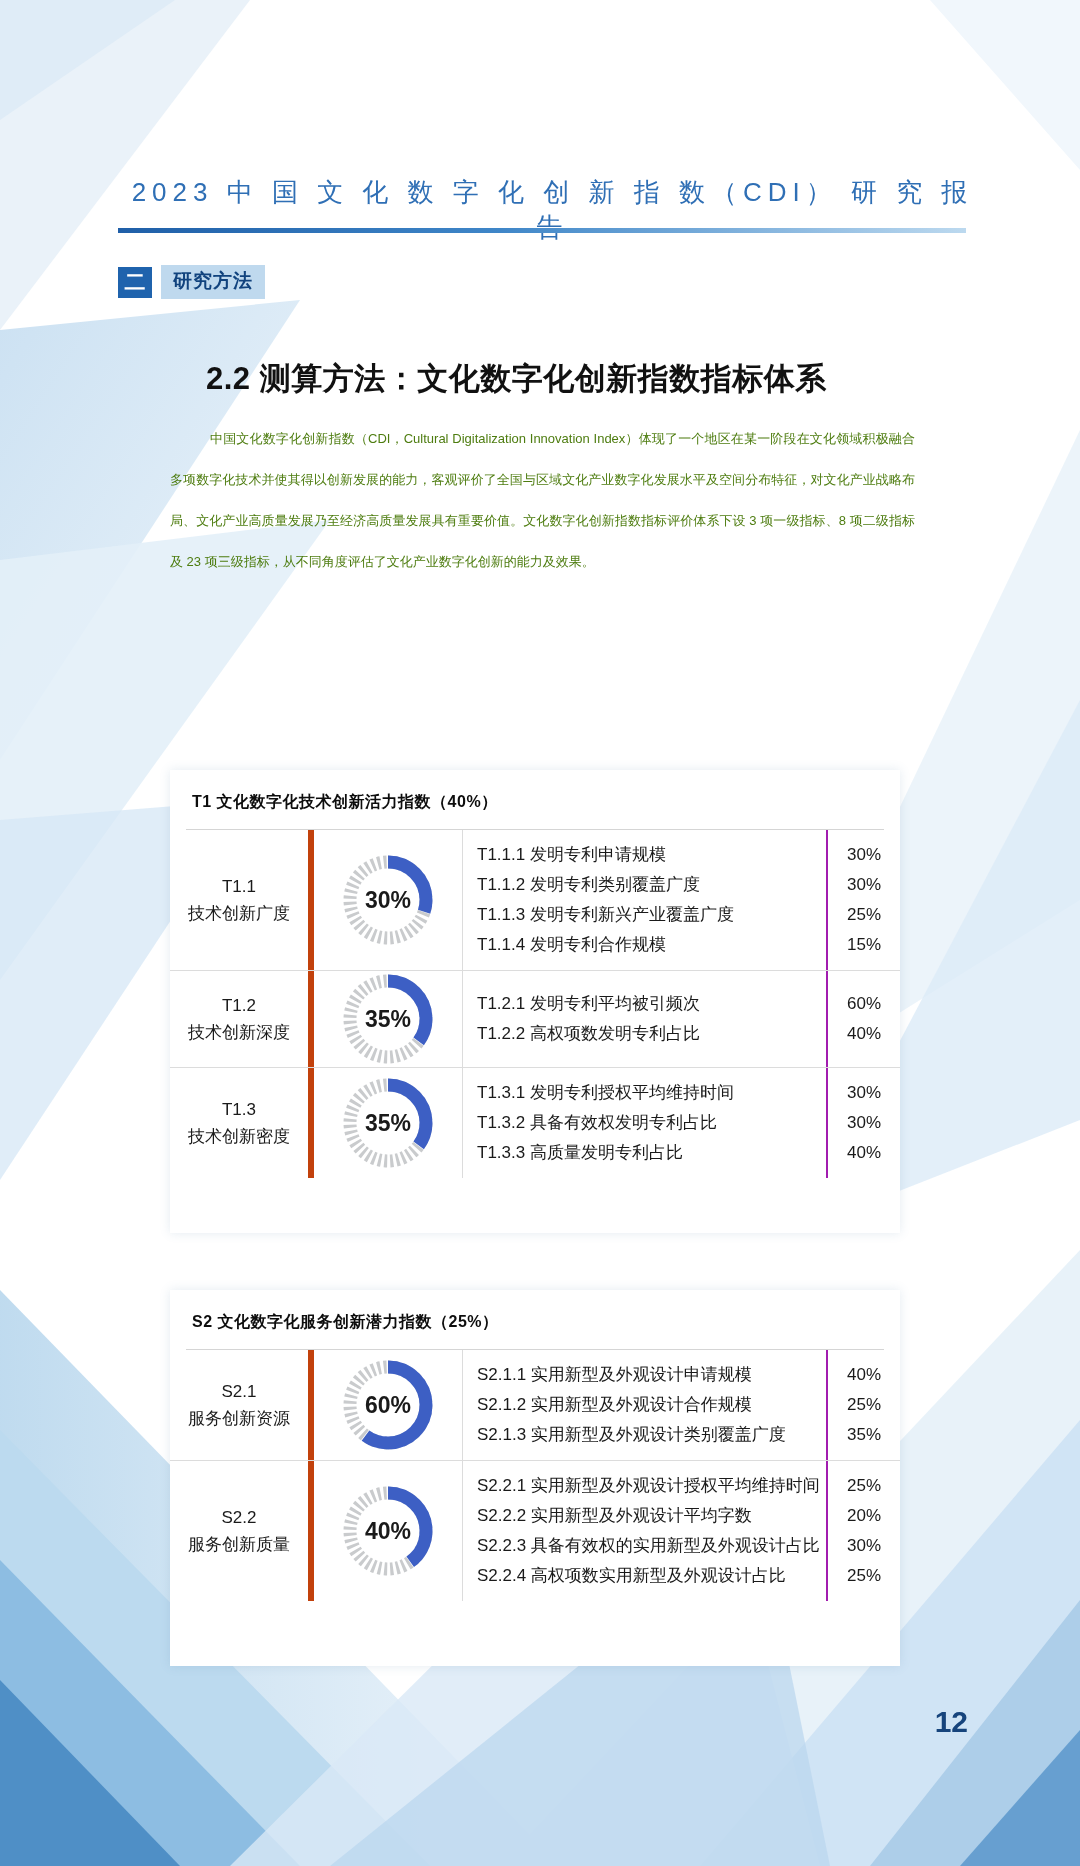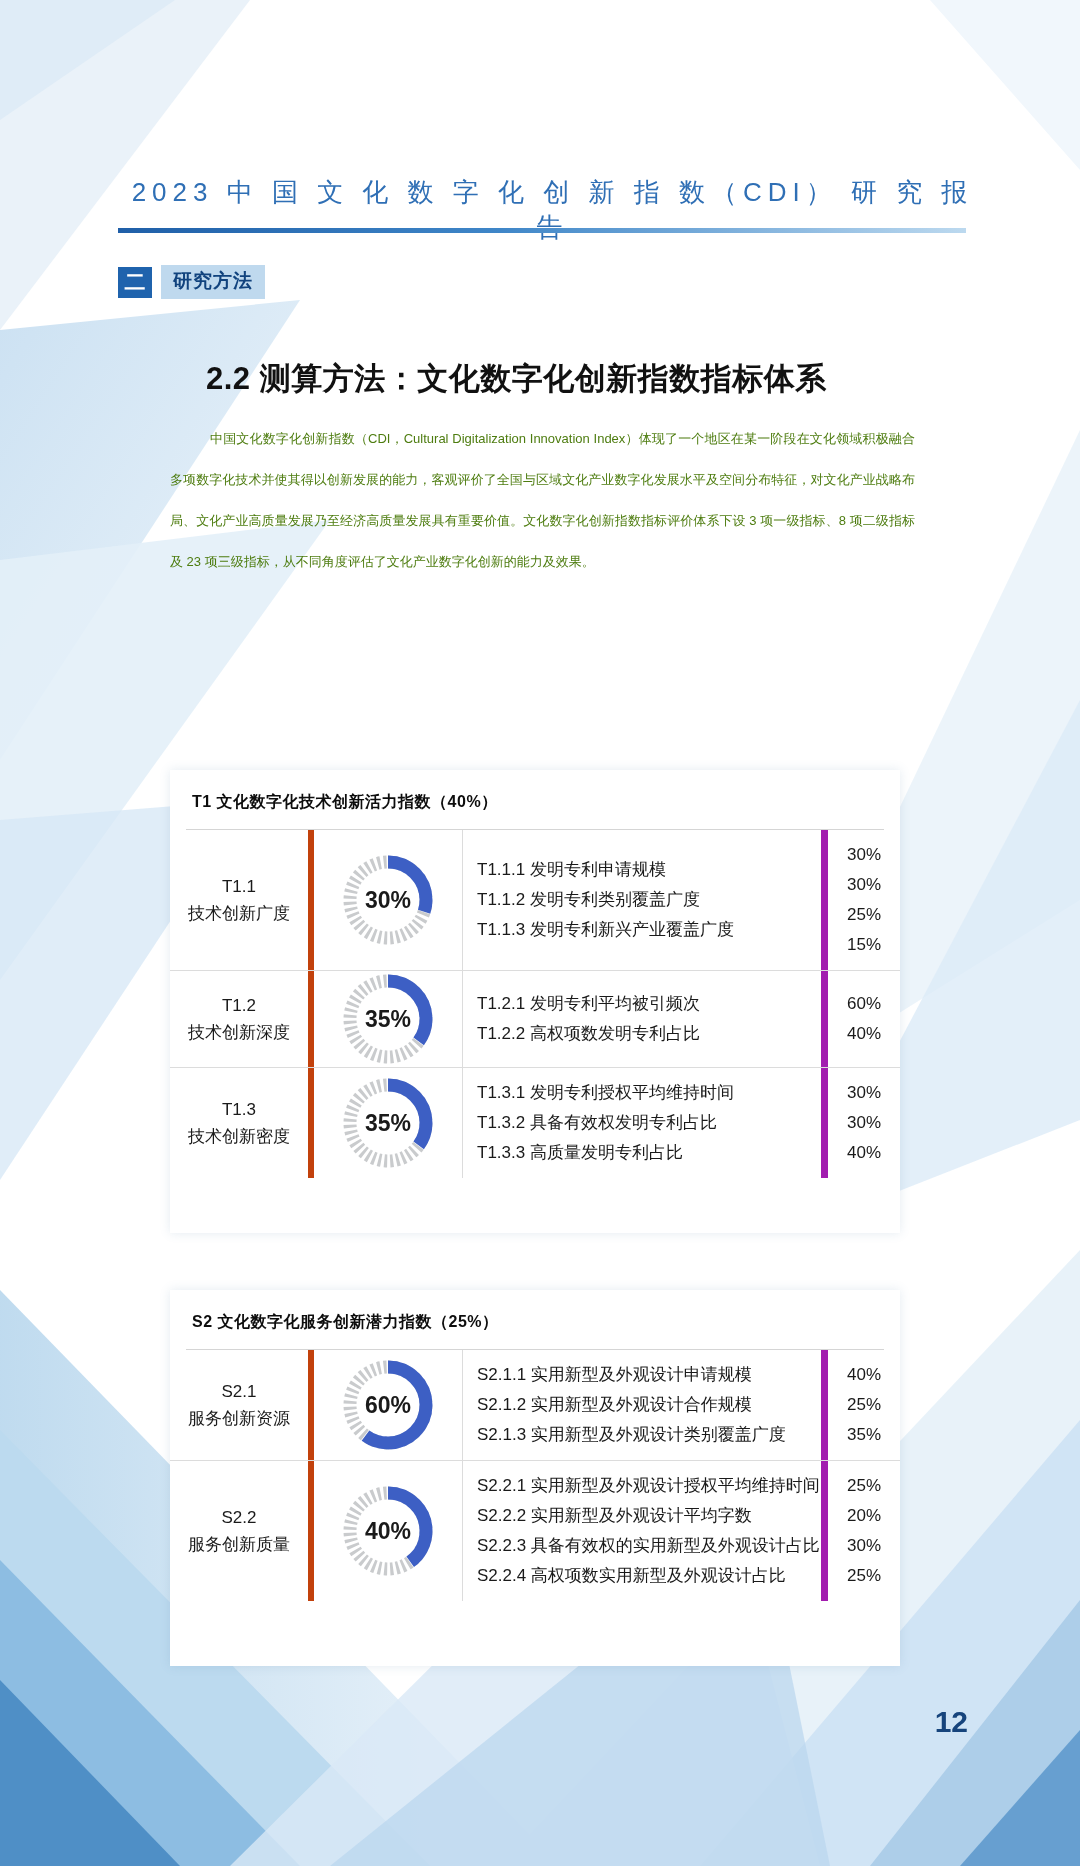--- a/index.html
+++ b/index.html
@@ -70,21 +70,21 @@
     align-items:center;justify-content:center;
     font-size:17px;color:#1a1a1a;line-height:27px;text-align:center;
     border-right:6px solid #c2410c;
   }
   .cell-donut{
     width:148px;flex:none;display:flex;align-items:center;justify-content:center;
     border-right:1px solid #dcdcdc;
   }
   .cell-items{
     flex:1;display:flex;flex-direction:column;justify-content:center;
-    padding:10px 0 10px 14px;border-right:7px solid #a21caf;
+    padding:10px 0 10px 14px;border-right:2px solid #a21caf;
   }
   .cell-items div{font-size:17px;line-height:30px;color:#1a1a1a;white-space:nowrap;}
   .cell-w{
     width:72px;flex:none;display:flex;flex-direction:column;justify-content:center;
     align-items:center;padding:10px 0;
   }
   .cell-w div{font-size:17px;line-height:30px;color:#1a1a1a;}
 
   
   .donut{position:relative;width:96px;height:96px;}
@@ -177,20 +177,21 @@
                 <circle cx="48" cy="48" r="38" fill="none" stroke="#c9cbcd" stroke-width="13" stroke-dasharray="3 3"></circle>
                 <circle cx="48" cy="48" r="38" fill="none" stroke="#3d5fc4" stroke-width="13" stroke-dasharray="71.62831250184728 167.13272917097697"></circle>
               </svg>
               <div class="lbl">30%</div>
             </div>
           </div>
           <div class="cell-items">
             <div>T1.1.1 发明专利申请规模</div>
             <div>T1.1.2 发明专利类别覆盖广度</div>
             <div>T1.1.3 发明专利新兴产业覆盖广度</div>
+            <div>T1.1.4 发明专利合作规模</div>
           </div>
           <div class="cell-w">
             <div>30%</div>
             <div>30%</div>
             <div>25%</div>
             <div>15%</div>
           </div>
         </div>
         <div class="row">
           <div class="cell-name">

